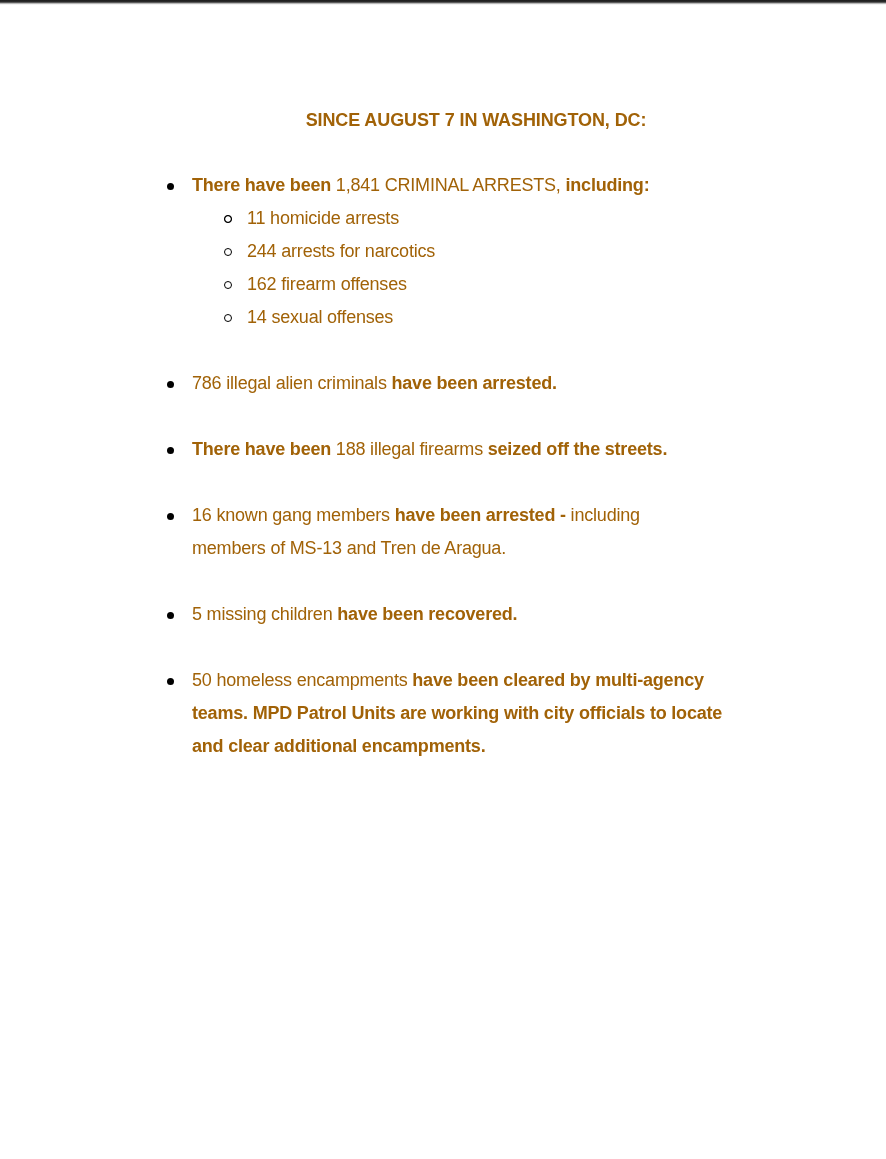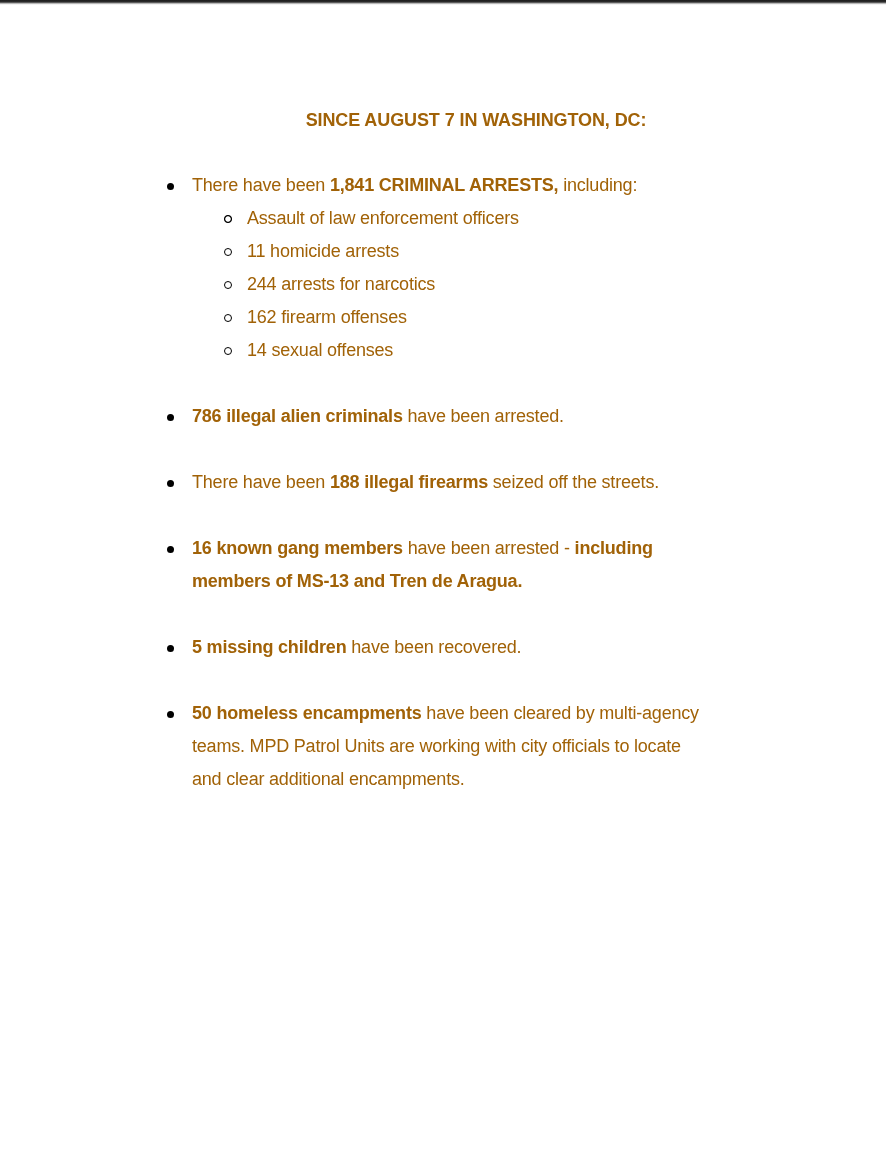--- a/index.html
+++ b/index.html
@@ -67,34 +67,33 @@
     width: 8px;
     height: 8px;
     box-sizing: border-box;
     border: 1.4px solid #000000;
     border-radius: 50%;
     background: transparent;
   }
   .txt {
     white-space: pre-wrap;
   }
-  .txt .b { font-weight: bold; margin-top: 44px; }
-  .txt .r { font-weight: normal; }
+  .txt .b { font-weight: normal; margin-top: 44px; }
+  .txt .r { font-weight: bold; }
 </style>
 </head>
 <body>
 
 <div class="page">
   <div class="top-edge"></div>
   <div class="content">
     <h1 class="title">SINCE AUGUST 7 IN WASHINGTON, DC:</h1>
     <div class="bullets">
         <div class="li1"><span class="dot"></span><span class="txt"><span class="r">There have been </span><span class="b">1,841 CRIMINAL ARRESTS,</span><span class="r"> including:</span></span><div class="subs">
             <div class="li2"><span class="circle"></span></div>
-            <div class="li2"><span class="circle"></span><span class="txt">Assault of law enforcement officers</span></div>
             <div class="li2"><span class="circle"></span><span class="txt">11 homicide arrests</span></div>
             <div class="li2"><span class="circle"></span><span class="txt">244 arrests for narcotics</span></div>
             <div class="li2"><span class="circle"></span><span class="txt">162 firearm offenses</span></div>
             <div class="li2"><span class="circle"></span><span class="txt">14 sexual offenses</span></div>
           </div></div>
         <div class="li1"><span class="dot"></span><span class="txt"><span class="b">786 illegal alien criminals</span><span class="r"> have been arrested.</span></span></div>
         <div class="li1"><span class="dot"></span><span class="txt"><span class="r">There have been </span><span class="b">188 illegal firearms</span><span class="r"> seized off the streets.</span></span></div>
         <div class="li1"><span class="dot"></span><span class="txt"><span class="b">16 known gang members</span><span class="r"> have been arrested - </span><span class="b">including
 members of MS-13 and Tren de Aragua.</span></span></div>
         <div class="li1"><span class="dot"></span><span class="txt"><span class="b">5 missing children</span><span class="r"> have been recovered.</span></span></div>

